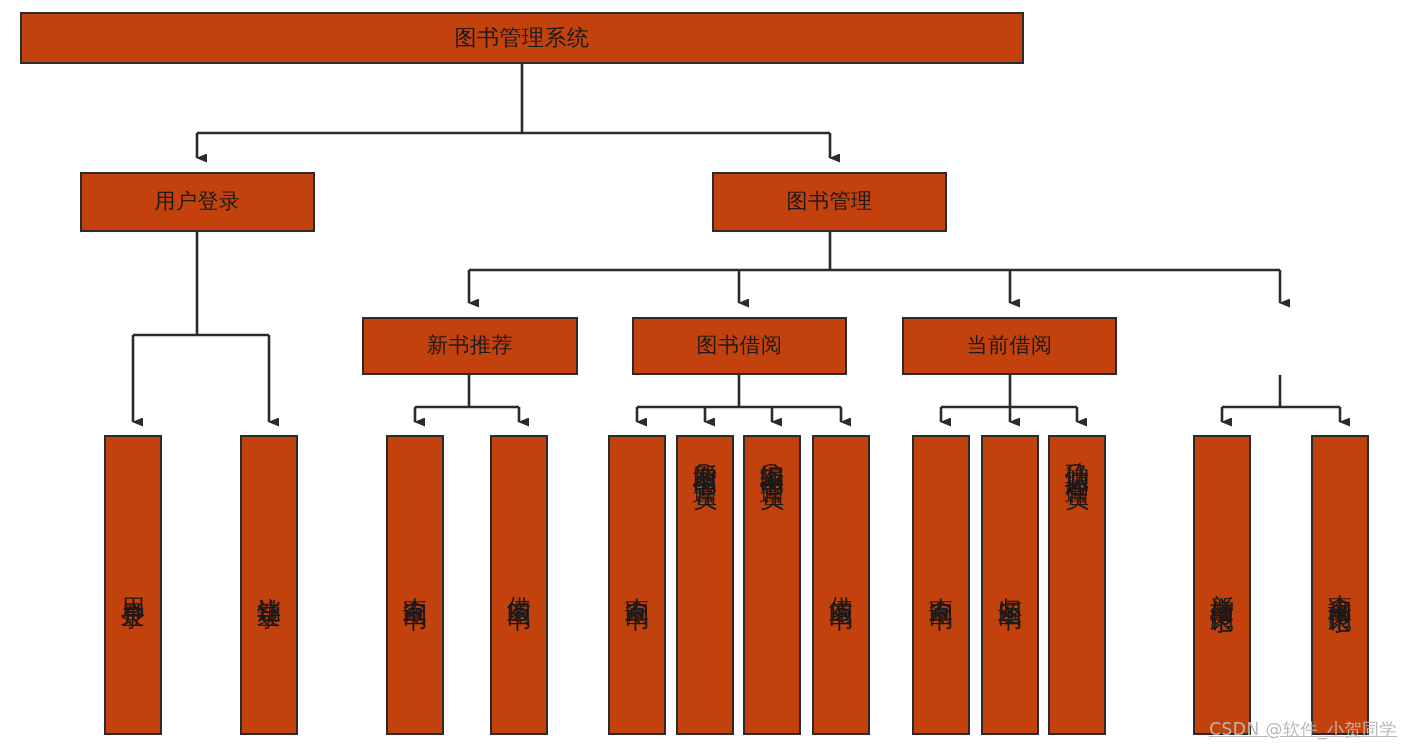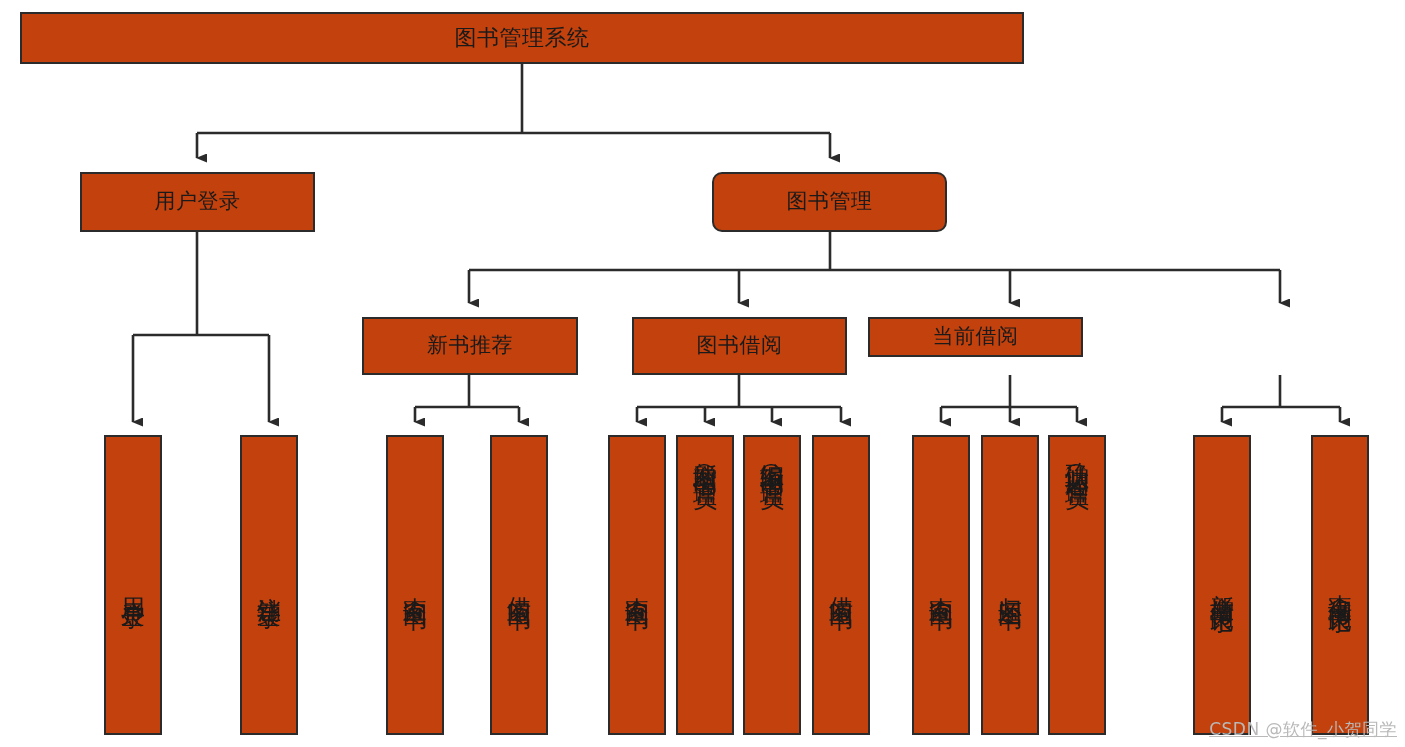--- a/index.html
+++ b/index.html
@@ -119,31 +119,31 @@
     </g>
   </svg>
 
   <div class="node h" id="n-root" style="left:20px;top:12px;width:1004px;height:52px;">
     <span class="lbl">图书管理系统</span>
   </div>
 
   <div class="node h" style="left:80px;top:172px;width:235px;height:60px;">
     <span class="lbl">用户登录</span>
   </div>
-  <div class="node h" style="left:712px;top:172px;width:235px;height:60px;border-radius:10px;">
+  <div class="node h" style="left:712px;top:172px;width:235px;height:60px;">
     <span class="lbl">图书管理</span>
   </div>
 
   <div class="node h" style="left:362px;top:317px;width:216px;height:58px;">
     <span class="lbl">新书推荐</span>
   </div>
   <div class="node h" style="left:632px;top:317px;width:215px;height:58px;text-align:center;">
     <span class="lbl">图书借阅</span>
   </div>
-  <div class="node h" style="left:868px;top:317px;width:215px;height:40px;">
+  <div class="node h" style="left:902px;top:317px;width:215px;height:58px;">
     <span class="lbl">当前借阅</span>
   </div>
 
   <div class="node v mid" style="left:104px;top:435px;width:58px;height:300px;">
     <span class="lbl">用户登录</span>
   </div>
   <div class="node v mid" style="left:240px;top:435px;width:58px;height:300px;">
     <span class="lbl">注销登录</span>
   </div>
 

